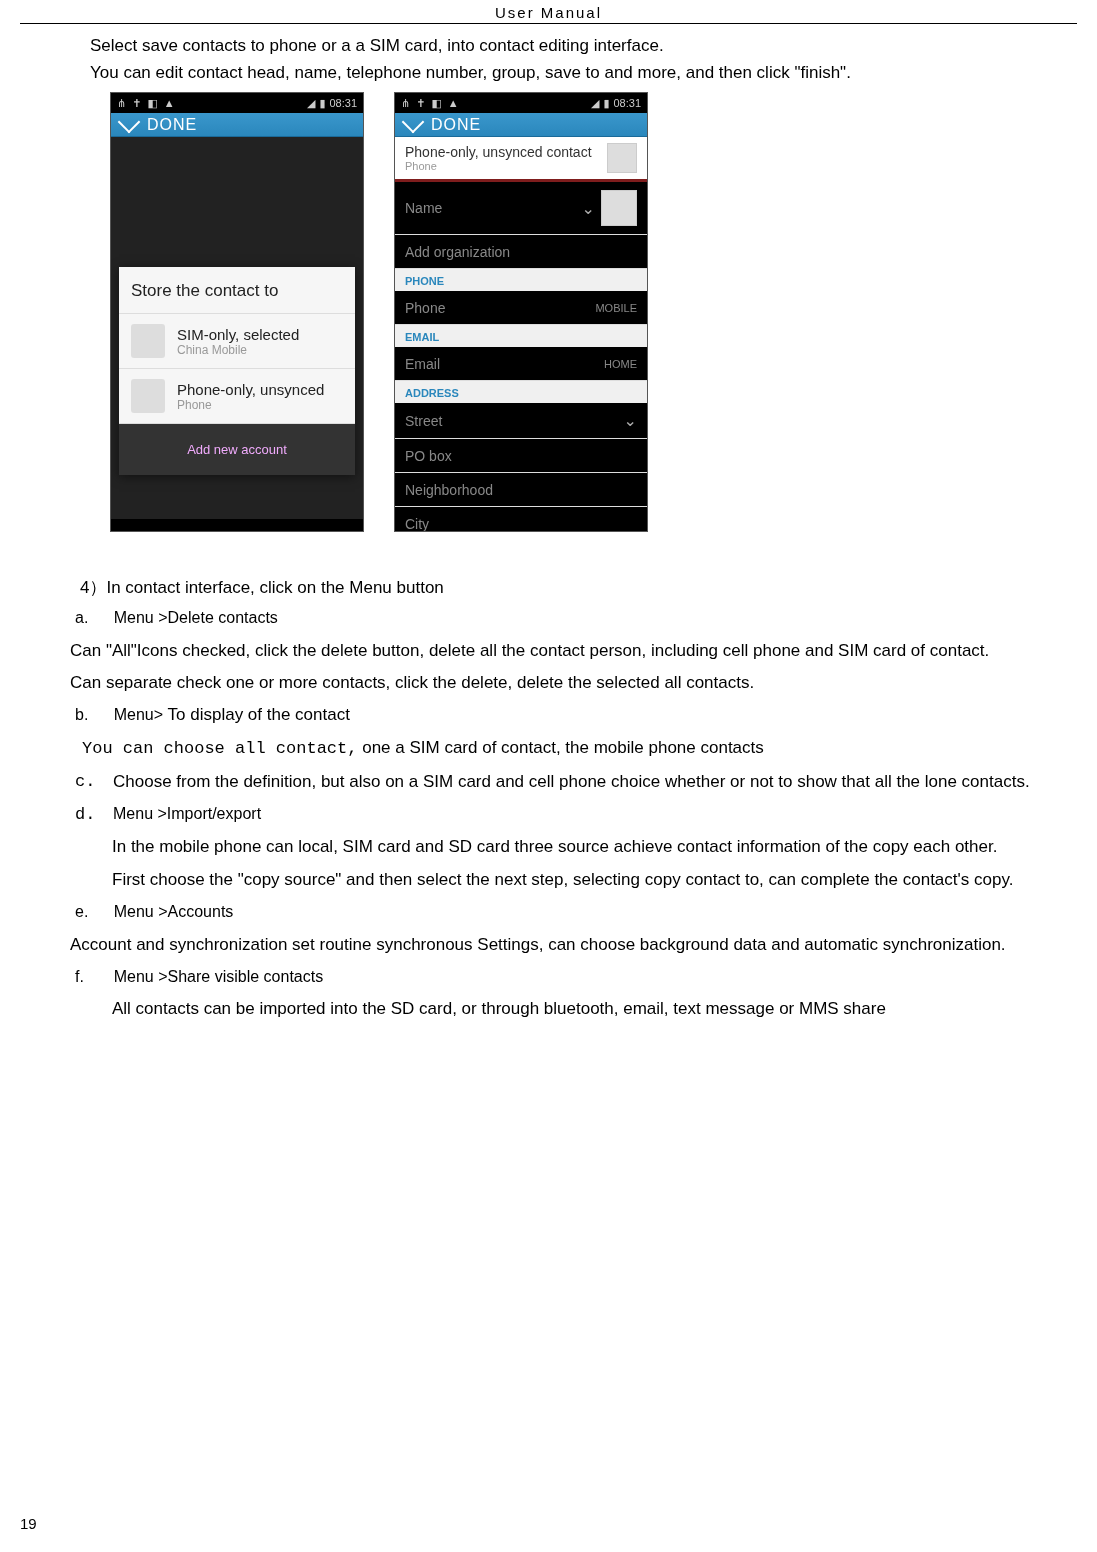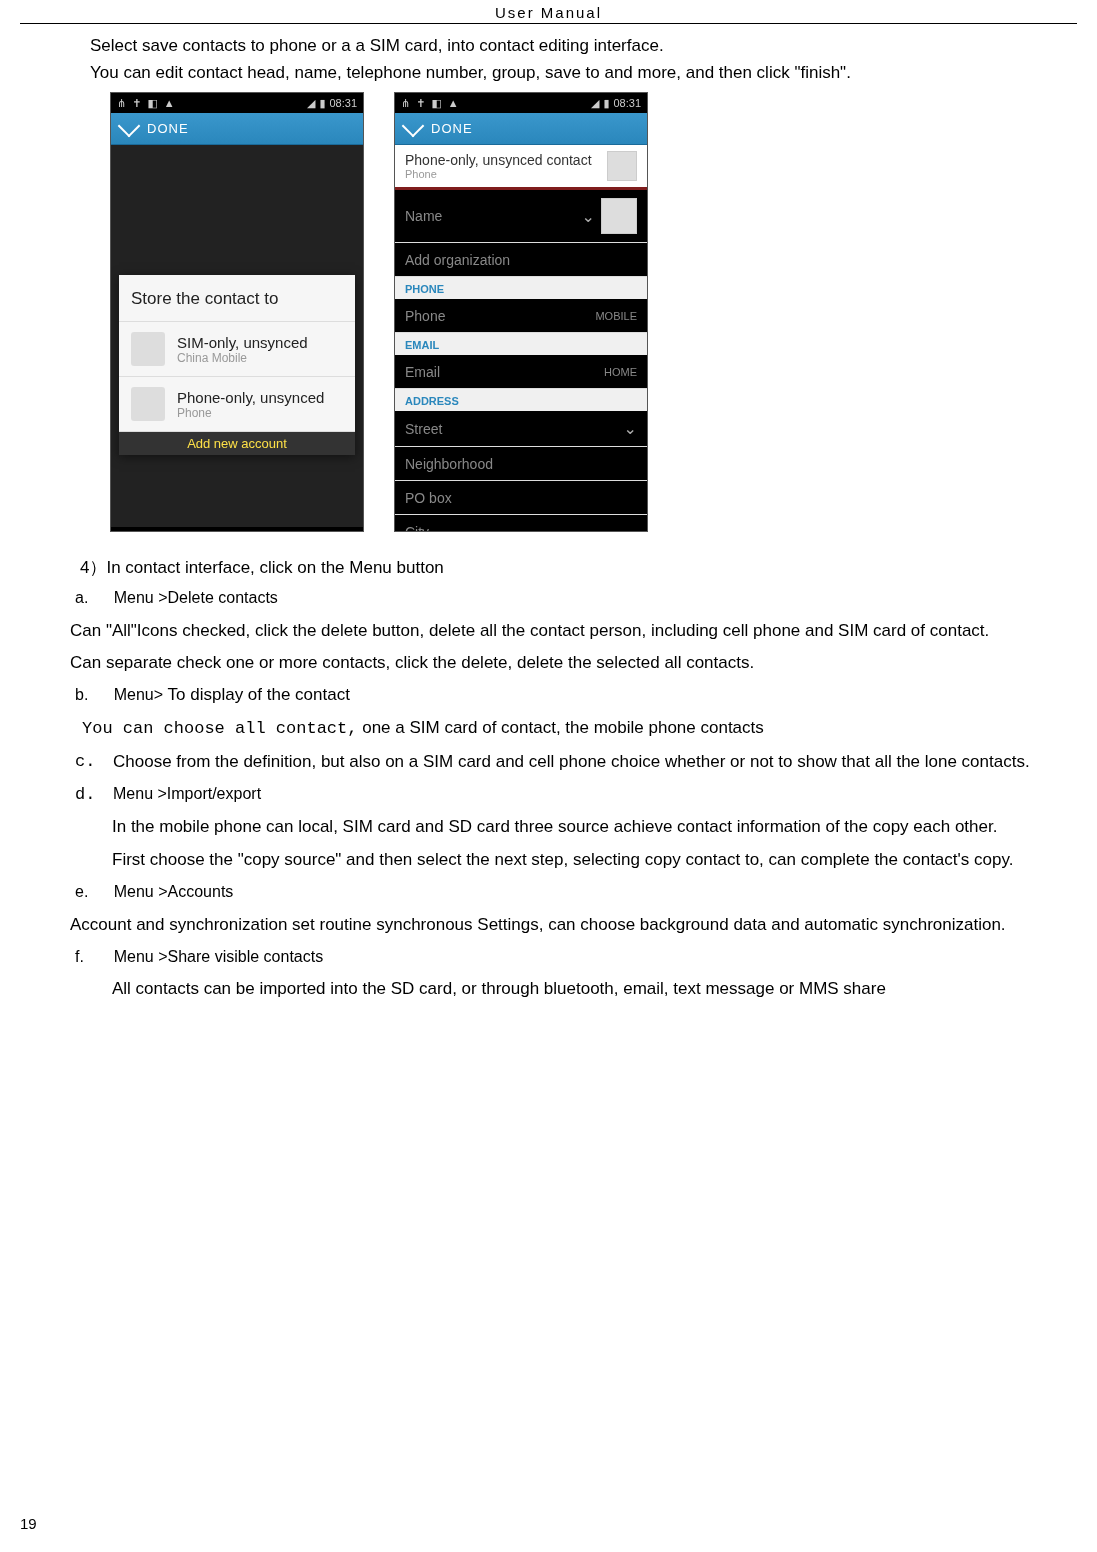--- a/index.html
+++ b/index.html
@@ -50,26 +50,26 @@
       align-items: center;
       justify-content: space-between;
       font-size: 11px;
       padding: 0 6px;
       color: #ccc;
     }
     .status-icons-left { display: flex; gap: 6px; }
     .status-icons-right { display: flex; gap: 4px; align-items: center; }
     .done-bar {
       background: linear-gradient(#3a97cc, #2a87bc);
-      height: 32px;
+      height: 24px;
       display: flex;
       align-items: center;
       padding-left: 10px;
       gap: 10px;
-      font-size: 13px;
+      font-size: 16px;
       letter-spacing: 1px;
       border-bottom: 1px solid #1a6a99;
     }
     .checkmark {
       width: 16px; height: 16px;
       border: 2px solid #fff;
       border-top: none; border-right: none;
       transform: rotate(-45deg);
       margin-top: -6px;
     }
@@ -95,23 +95,23 @@
     }
     .acct-icon {
       width: 34px; height: 34px;
       background: #ddd;
       border-radius: 3px;
     }
     .acct-text .ti { font-size: 15px; color: #222; }
     .acct-text .su { font-size: 12px; color: #999; }
     .dialog-btn {
       background: #333;
-      color: #fde047;
+      color: #f0abfc;
       text-align: center;
-      padding: 4px;
+      padding: 18px;
       font-size: 13px;
     }
     
     .phone2 { background: #f5f5f5; }
     .edit-body { background: #f0f0f0; color: #555; font-size: 14px; }
     .edit-row {
       display: flex; align-items: center;
       justify-content: space-between;
       background: #000000;
       border-bottom: 1px solid #ddd;
@@ -125,21 +125,21 @@
       padding: 6px 10px 4px 10px;
       font-weight: bold;
       background: #f0f0f0;
     }
     .edit-header-row { padding: 6px 10px; display:flex; justify-content: space-between; align-items:center; background:#fff; border-bottom: 3px solid #7f1d1d;}
     .square-icon { width: 30px; height: 30px; background:#ddd; border:1px solid #ccc; }
     .avatar-icon { width: 36px; height: 36px; background:#ddd; border:1px solid #ccc; }
     .type-label { font-size: 11px; color: #888; }
     .chev { color:#aaa; font-size:16px; }
     
-    .content { margin-top: 24px; }
+    .content { margin-top: 44px; }
     .step4 { margin-left: 60px; margin-bottom: 6px; }
     .list-item {
       margin-left: 55px;
       margin-bottom: 6px;
       line-height: 1.55;
     }
     .list-item .letter { display:inline-block; width: 34px; }
     .sub-indent { margin-left: 92px; line-height: 1.55; margin-bottom: 6px; }
     .sub-text1 { margin-left: 50px; line-height: 1.55; text-align: justify; margin-bottom: 6px; }
     .mono { font-family: "Courier New", monospace; }
@@ -181,21 +181,21 @@
     <div class="done-bar">
       <div class="checkmark"></div>
       <span>DONE</span>
     </div>
     <div class="dark-bg">
       <div class="dialog">
         <div class="dialog-title">Store the contact to</div>
         <div class="acct-row">
           <div class="acct-icon"></div>
           <div class="acct-text">
-            <div class="ti">SIM-only, unsynced</div>
+            <div class="ti">SIM-only, selected</div>
             <div class="su">China Mobile</div>
           </div>
         </div>
         <div class="acct-row">
           <div class="acct-icon"></div>
           <div class="acct-text">
             <div class="ti">Phone-only, unsynced</div>
             <div class="su">Phone</div>
           </div>
         </div>
@@ -249,24 +249,24 @@
       <div class="edit-row">
         <span class="label">Email</span>
         <span class="type-label">HOME</span>
       </div>
       <div class="sect-title">ADDRESS</div>
       <div class="edit-row">
         <span class="label">Street</span>
         <span class="chev">⌄</span>
       </div>
       <div class="edit-row">
+          <span class="label">PO box</span>
+        </div>
+      <div class="edit-row">
           <span class="label">Neighborhood</span>
-        </div>
-      <div class="edit-row">
-          <span class="label">PO box</span>
         </div>
       <div class="edit-row">
           <span class="label">City</span>
         </div>
 
     </div>
   </div>
 
 </div>
 

